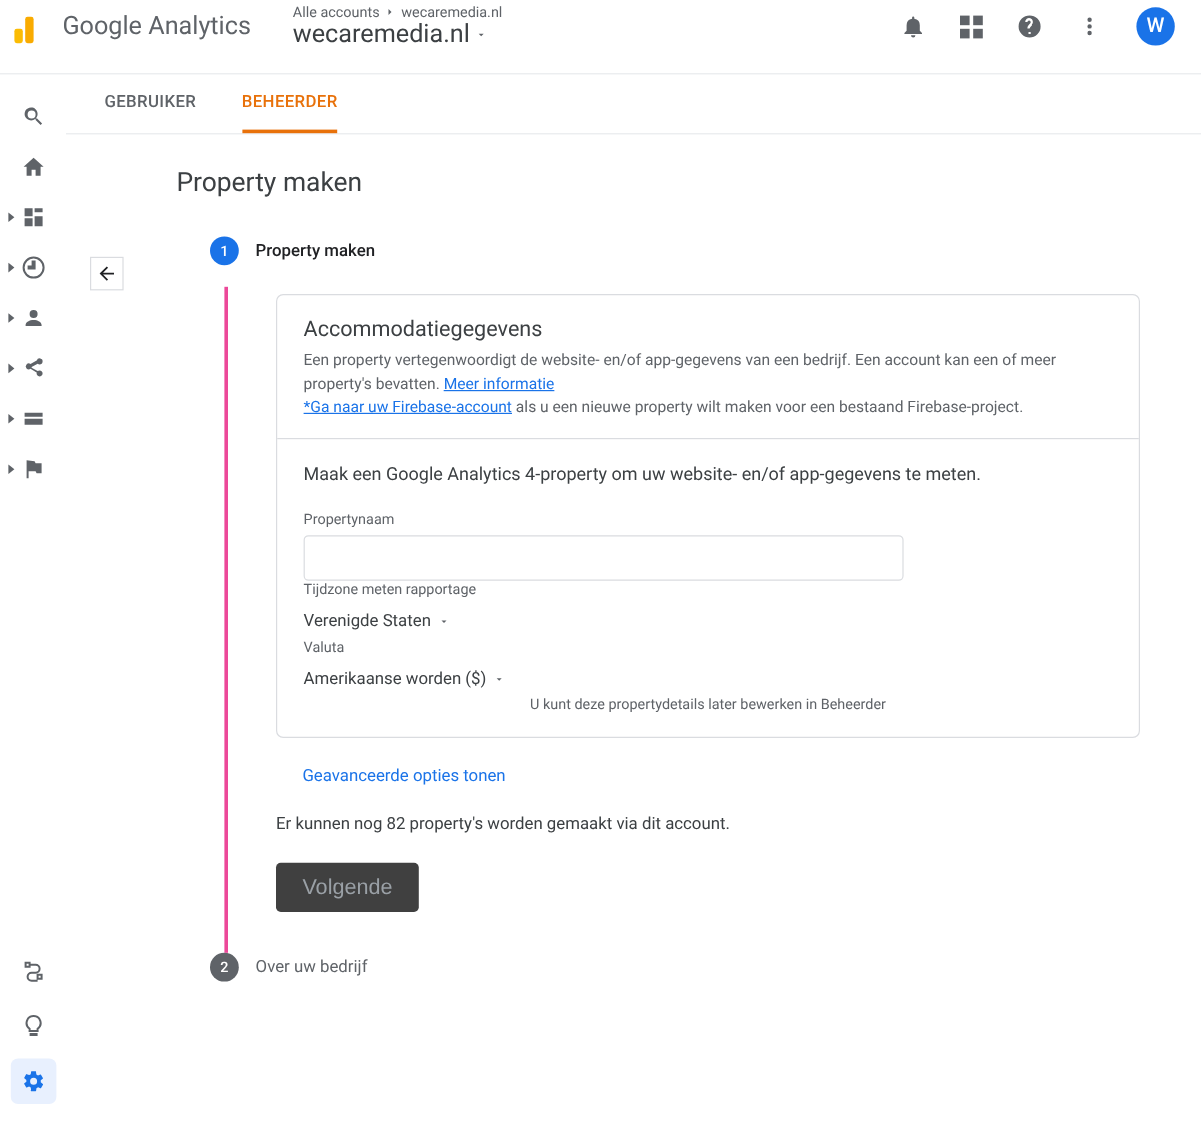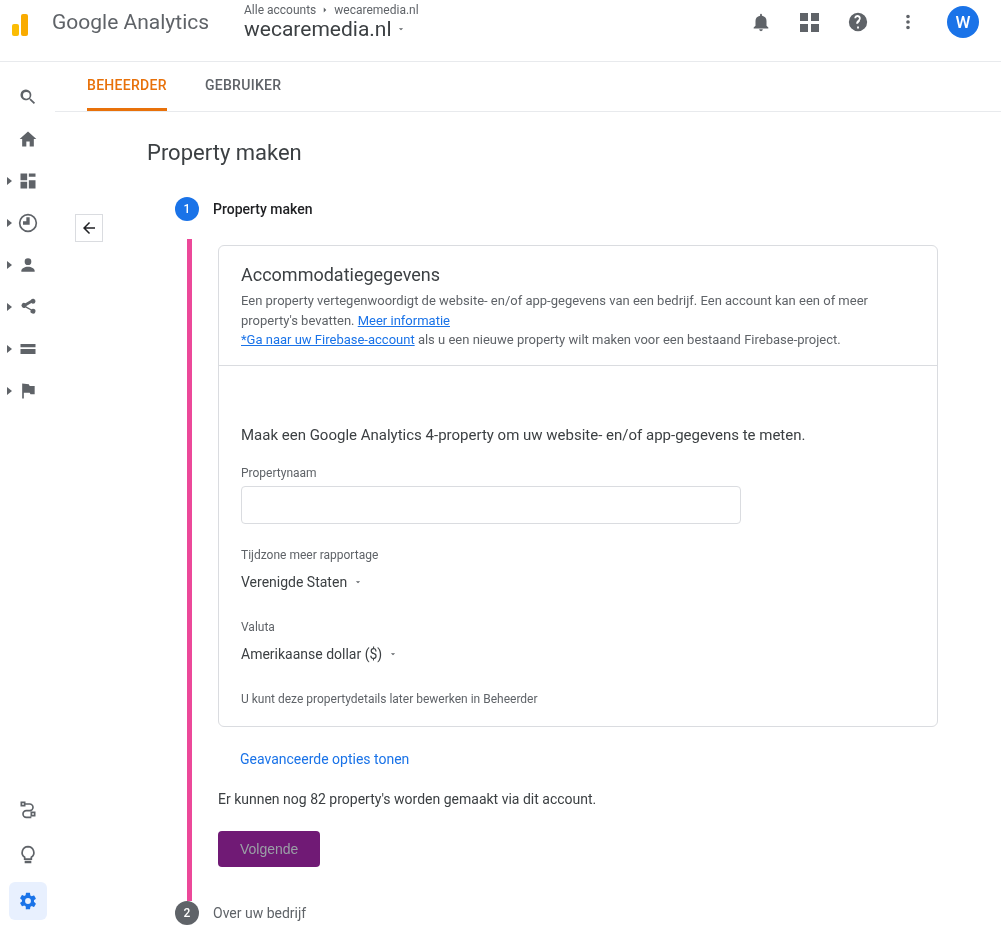--- a/index.html
+++ b/index.html
@@ -73,39 +73,39 @@
   .collapse-btn{position:absolute;left:20px;top:152px;width:28px;height:28px;border:1px solid #dadce0;background:#fff;display:flex;align-items:center;justify-content:center;cursor:pointer;}
   .collapse-btn svg{width:18px;height:18px;fill:#202124;}
   
   .stepper{margin-left:28px;}
   .step-row{display:flex;align-items:center;gap:14px;margin-bottom:18px;}
   .step-circle{width:24px;height:24px;border-radius:50%;display:flex;align-items:center;justify-content:center;font-size:12px;font-weight:500;color:#fff;}
   .step-circle.active{background:#1a73e8;}
   .step-circle.inactive{background:#5f6368;}
   .step-label{font-weight:500;color:#202124;}
   .step-label.inactive{color:#5f6368;font-weight:400;}
-  .step-body{margin-left:12px;border-left:5px solid #ec4899;padding:6px 0 34px 26px;}
+  .step-body{margin-left:12px;border-left:3px solid #ec4899;padding:6px 0 34px 40px;}
   .card{border:1px solid #dadce0;border-radius:6px;width:720px;}
   .card-head{padding:18px 22px;border-bottom:1px solid #dadce0;}
   .card-head h3{margin:0 0 6px 0;font-size:18px;font-weight:400;color:#3c4043;}
   .card-head p{margin:0;font-size:13px;color:#5f6368;line-height:1.5;}
   .link{color:#1a73e8;text-decoration:underline;cursor:pointer;}
   .link2-wrap{font-size:13px;color:#5f6368;margin-top:2px;}
   .card-body{padding:20px 22px;}
-  .ga4-msg{font-size:15px;color:#3c4043;margin-bottom:22px;margin-top:40px;}
+  .ga4-msg{font-size:15px;color:#3c4043;margin-bottom:22px;}
   .field-label{font-size:12px;color:#5f6368;margin-bottom:6px;}
   .text-input{width:500px;height:38px;border:1px solid #dadce0;border-radius:4px;padding:0 10px;font-size:14px;}
-  .form-row{margin-bottom:24px;}
+  .form-row{}
   .dd-row{display:flex;}
   .dropdown{display:flex;align-items:center;gap:6px;font-size:14px;color:#3c4043;cursor:pointer;padding:6px 0;}
   .dropdown svg{width:10px;height:10px;fill:#5f6368;}
-  .footnote{font-size:12px;color:#5f6368;margin-top:18px;}
+  .footnote{font-size:12px;color:#5f6368;text-align:center;}
   .advanced{margin:24px 0 24px 22px;color:#1a73e8;font-size:14px;cursor:pointer;}
   .quota-msg{font-size:14px;color:#3c4043;margin-left:0;margin-bottom:24px;}
-  .next-btn{display:inline-block;padding:10px 22px;background:#701a75;color:#9aa0a6;border:none;border-radius:4px;font-size:14px;cursor:not-allowed;}
+  .next-btn{display:inline-block;padding:10px 22px;background:#404040;color:#9aa0a6;border:none;border-radius:4px;font-size:18px;cursor:not-allowed;}
 </style>
 </head>
 <body>
 
 <div class="header">
   <div class="logo-wrap">
     <div class="ga-logo">
         <span></span>
         <span></span>
       </div>
@@ -209,22 +209,22 @@
     <div class="side-item active">
         <svg viewBox="0 0 24 24">
           <path d="M19.14 12.94a7.14 7.14 0 0 0 .05-.94 7.14 7.14 0 0 0-.05-.94l2.03-1.58a.5.5 0 0 0 .12-.64l-1.92-3.32a.5.5 0 0 0-.6-.22l-2.39.96a7.03 7.03 0 0 0-1.62-.94l-.36-2.54A.5.5 0 0 0 14 2h-4a.5.5 0 0 0-.49.42l-.36 2.54a7.03 7.03 0 0 0-1.62.94l-2.39-.96a.5.5 0 0 0-.6.22L2.62 8.48a.5.5 0 0 0 .12.64l2.03 1.58a7.14 7.14 0 0 0 0 1.88l-2.03 1.58a.5.5 0 0 0-.12.64l1.92 3.32a.5.5 0 0 0 .6.22l2.39-.96a7.03 7.03 0 0 0 1.62.94l.36 2.54A.5.5 0 0 0 10 22h4a.5.5 0 0 0 .49-.42l.36-2.54a7.03 7.03 0 0 0 1.62-.94l2.39.96a.5.5 0 0 0 .6-.22l1.92-3.32a.5.5 0 0 0-.12-.64zM12 15.5A3.5 3.5 0 1 1 15.5 12 3.5 3.5 0 0 1 12 15.5z"></path>
         </svg>
       </div>
   </div>
 </div>
 
 <div class="main">
   <div class="tabs">
+    <div class="tab">GEBRUIKER</div>
     <div class="tab active">BEHEERDER</div>
-    <div class="tab">GEBRUIKER</div>
   </div>
 
   <div class="collapse-btn">
     <svg viewBox="0 0 24 24">
         <path d="M20 11H7.83l5.59-5.59L12 4l-8 8 8 8 1.41-1.41L7.83 13H20z"></path>
       </svg>
   </div>
 
   <div class="content">
     <div class="page-title">Property maken</div>
@@ -248,35 +248,35 @@
           </div>
           <div class="card-body">
             <div class="ga4-msg">Maak een Google Analytics 4-property om uw website- en/of app-gegevens te meten.</div>
 
             <div class="form-row">
               <div class="field-label">Propertynaam</div>
               <input class="text-input" type="text" style="">
             </div>
 
             <div class="form-row">
-              <div class="field-label">Tijdzone meer rapportage</div>
+              <div class="field-label">Tijdzone meten rapportage</div>
               <div class="dd-row">
                 <div class="dropdown">
                   <span>Verenigde Staten</span>
                   <svg viewBox="0 0 24 24">
                       <path d="M7 10l5 5 5-5z"></path>
                     </svg>
                 </div>
               </div>
             </div>
 
             <div class="form-row">
               <div class="field-label">Valuta</div>
               <div class="dropdown">
-                <span>Amerikaanse dollar ($)</span>
+                <span>Amerikaanse worden ($)</span>
                 <svg viewBox="0 0 24 24">
                     <path d="M7 10l5 5 5-5z"></path>
                   </svg>
               </div>
             </div>
 
             <div class="footnote">U kunt deze propertydetails later bewerken in Beheerder</div>
           </div>
         </div>
 

